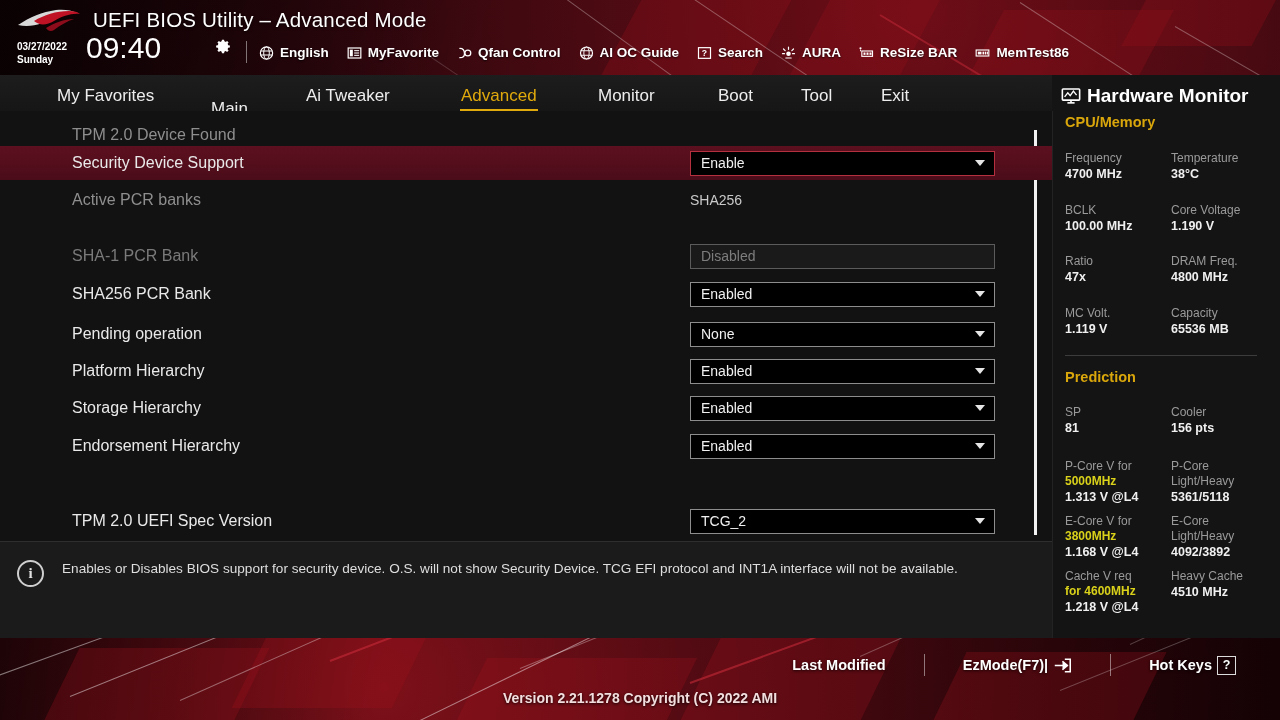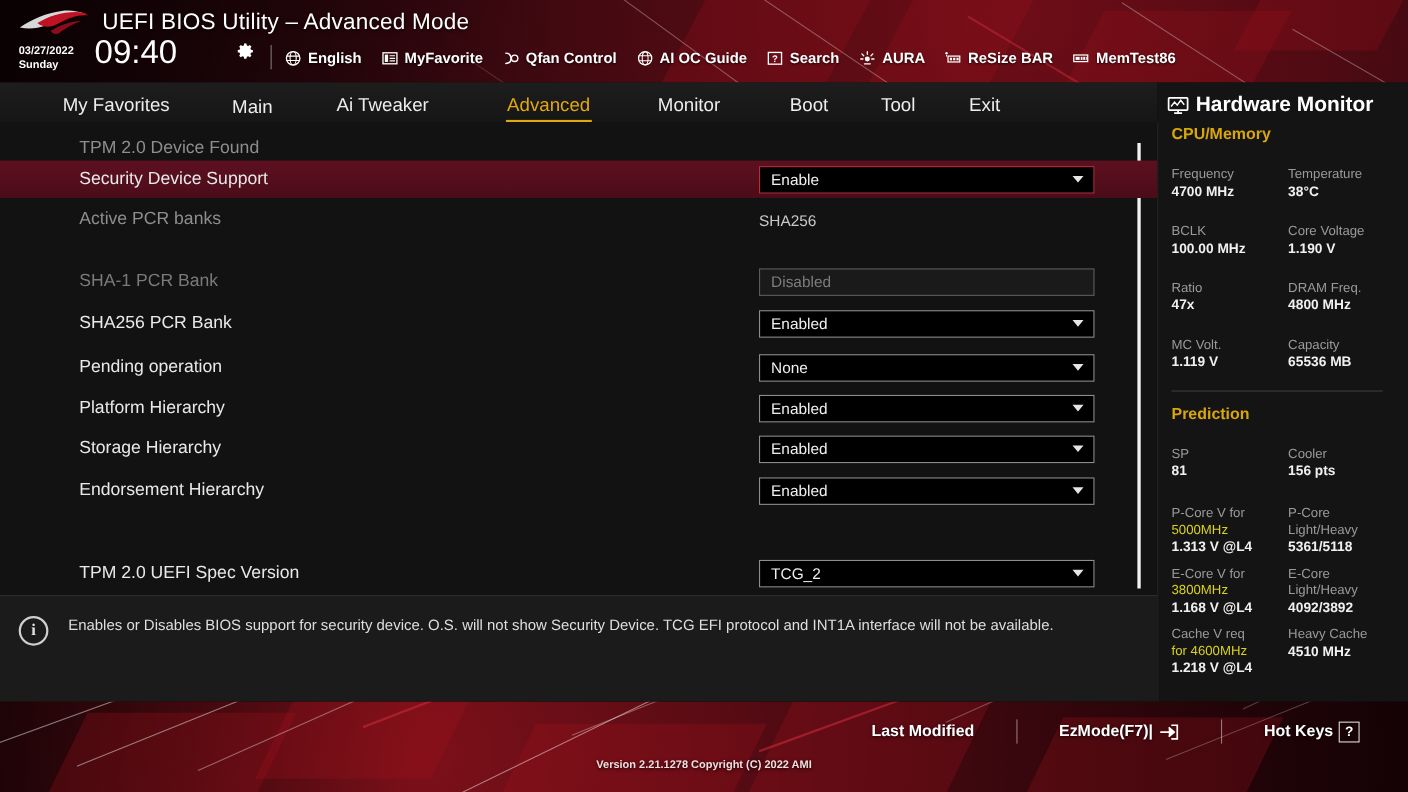--- a/index.html
+++ b/index.html
@@ -150,21 +150,21 @@
   .side-title .mico { width:20px; height:16px; display:block; }
   .side-title .t {
     font-size:19px; font-weight:bold; color:#fff;
   }
   .sec-head {
     position:absolute; left:12px; font-size:14.5px; font-weight:bold; color:#d9a60b;
   }
   .kv { position:absolute; }
   .kv .k { font-size:12px; color:#9a9a9a; line-height:15px; white-space:nowrap; }
   .kv .v { font-size:12.5px; color:#f0f0f0; font-weight:bold; line-height:16px; white-space:nowrap; }
-  .kv .k .yellow { color:#d9d11a; font-weight:normal; }
+  .kv .k .yellow { color:#d9d11a; font-weight:bold; }
   .divider {
     position:absolute; left:12px; width:192px; height:1px; background:#3c3c3c;
   }
 
   
   .footer {
     position:absolute; left:0; top:638px; width:1280px; height:82px;
     background:
       linear-gradient(100deg, rgba(0,0,0,.6) 0%, rgba(0,0,0,0) 30%),
       radial-gradient(circle at 30% 60%, #7d1019 0%, #4d0a12 40%, #280509 75%, #140205 100%),
@@ -191,21 +191,21 @@
     padding:0 22px; text-shadow:0 1px 3px rgba(0,0,0,.8);
   }
   .fsep { width:1px; height:22px; background:rgba(255,255,255,.45); }
   .kbox {
     border:1px solid #dcdcdc; min-width:19px; height:19px;
     display:flex; align-items:center; justify-content:center;
     font-size:12.5px; font-weight:bold; color:#fff; padding:0 3px;
   }
   .version {
     position:absolute; left:0; right:0; top:52px; text-align:center;
-    font-size:10px; font-weight:bold; color:#f2dede;
+    font-size:14px; font-weight:bold; color:#f2dede;
     text-shadow:0 1px 3px rgba(0,0,0,.85);
   }
 </style>
 </head>
 <body>
 
 <div id="app">
 
   <div class="header">
     <div class="hdr-shapes">
@@ -327,21 +327,21 @@
           <rect x="18.8" y="10" width="1.4" height="4.2" fill="#fff"></rect>
         </svg>
         <span class="lbl">MemTest86</span>
       </div>
     </div>
   </div>
 
   <div class="tabbar-right"></div>
   <div class="tabbar" id="tabbar">
       <div class="tab" style="position: absolute; left: 56px; top: 9px;">My Favorites</div>
-      <div class="tab" style="position: absolute; left: 210px; top: 11px;">Main</div>
+      <div class="tab" style="position: absolute; left: 210px; top: 22px;">Main</div>
       <div class="tab" style="position: absolute; left: 305px; top: 9px;">Ai Tweaker</div>
       <div class="tab active" style="position: absolute; left: 460px; top: 9px;">Advanced</div>
       <div class="tab" style="position: absolute; left: 597px; top: 9px;">Monitor</div>
       <div class="tab" style="position: absolute; left: 717px; top: 9px;">Boot</div>
       <div class="tab" style="position: absolute; left: 800px; top: 9px;">Tool</div>
       <div class="tab" style="position: absolute; left: 880px; top: 9px;">Exit</div>
     </div>
 
   <div class="content" id="content">
     <div class="scrollbar"></div>

